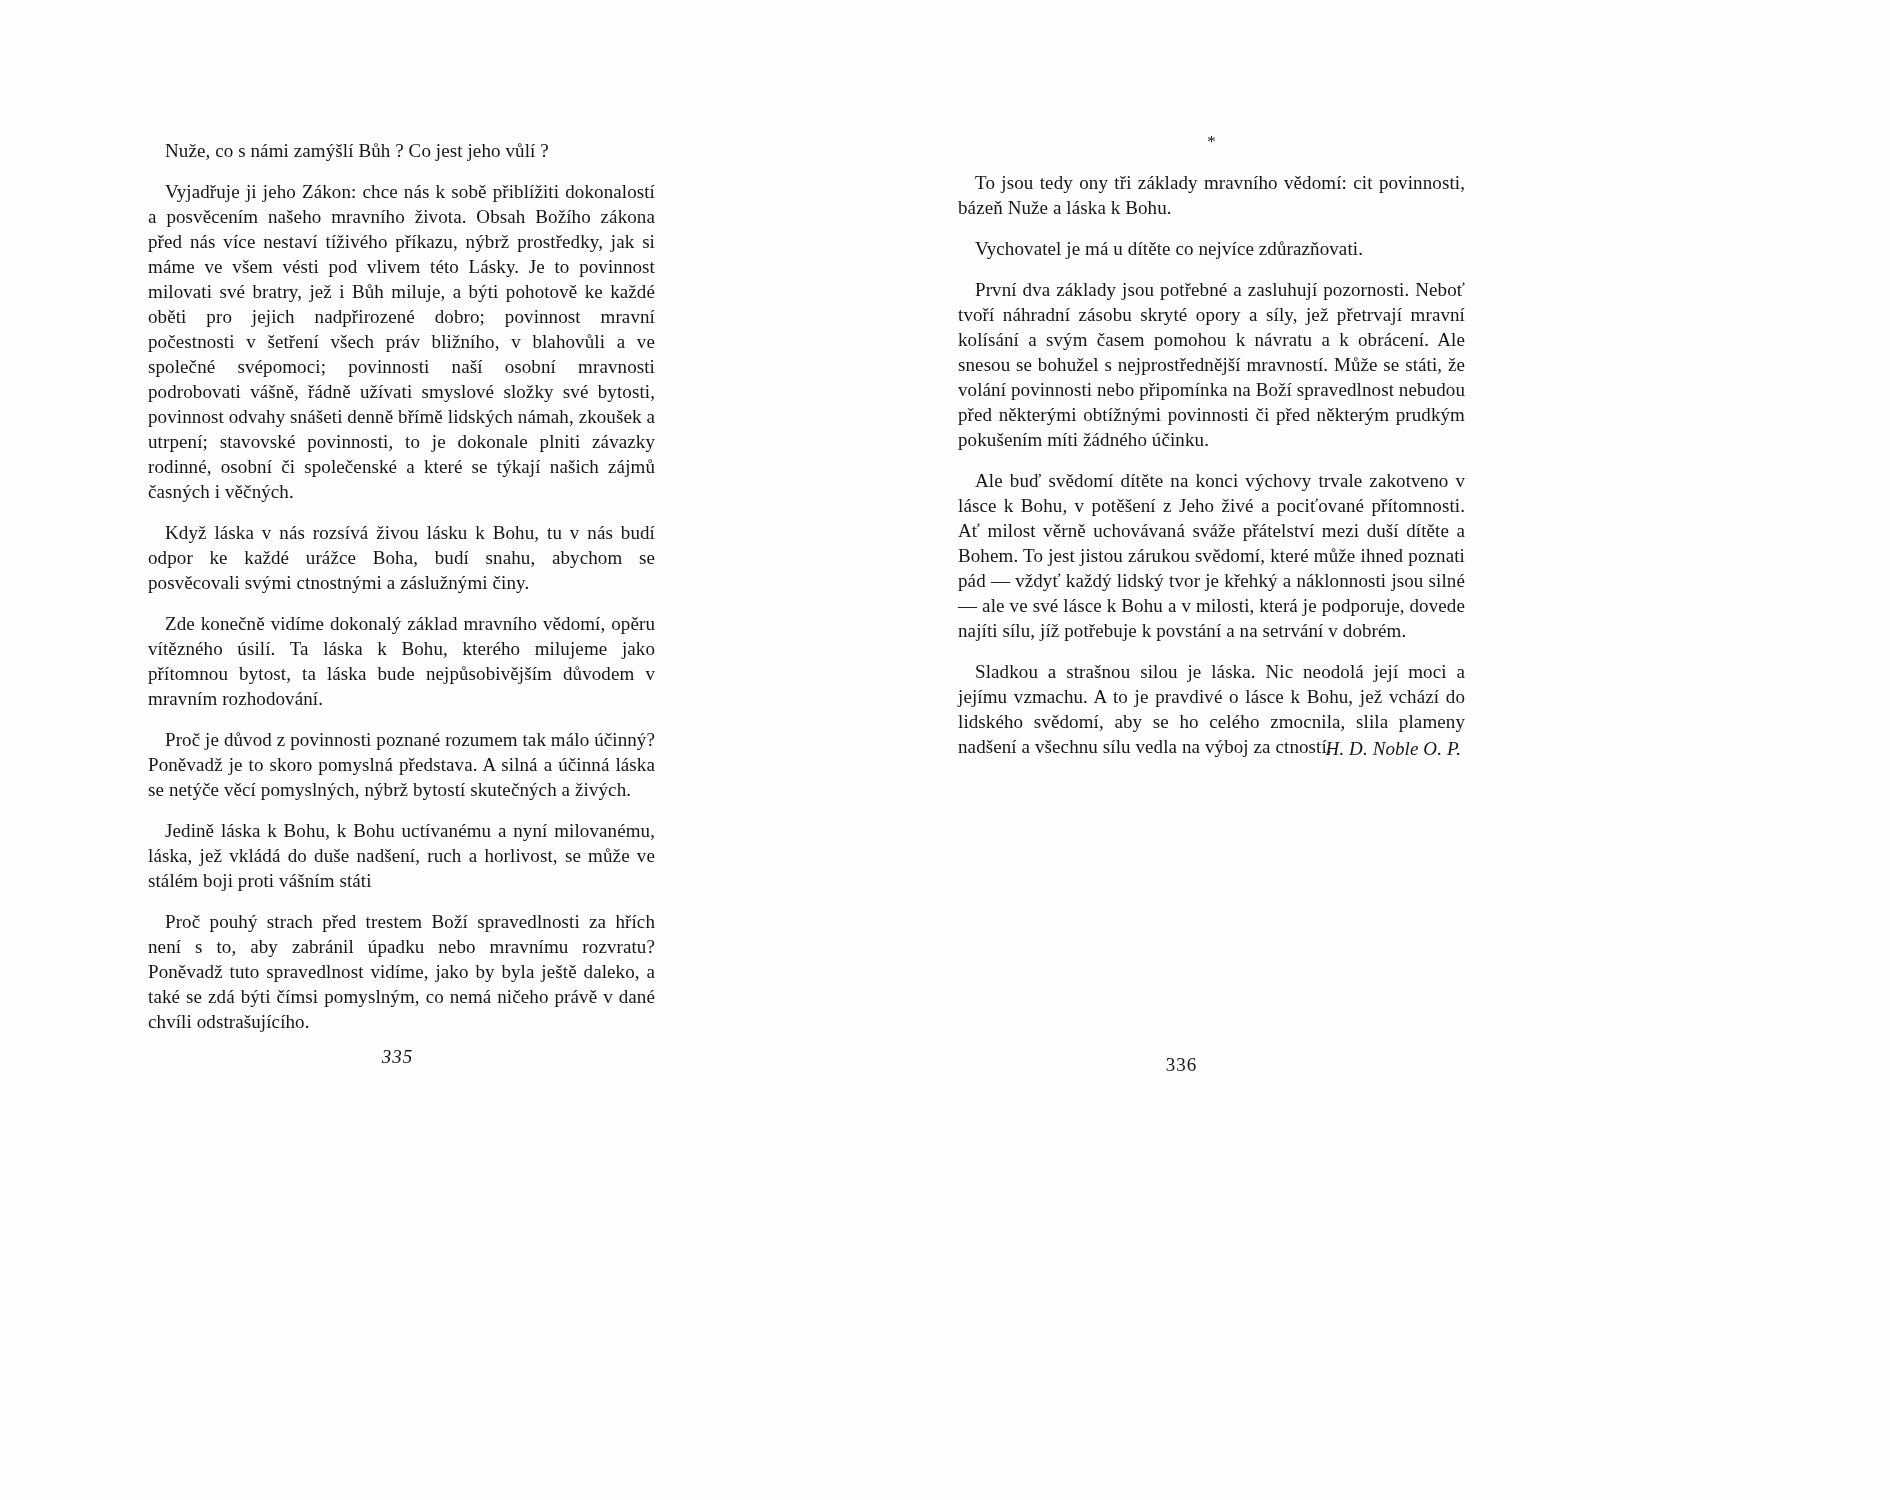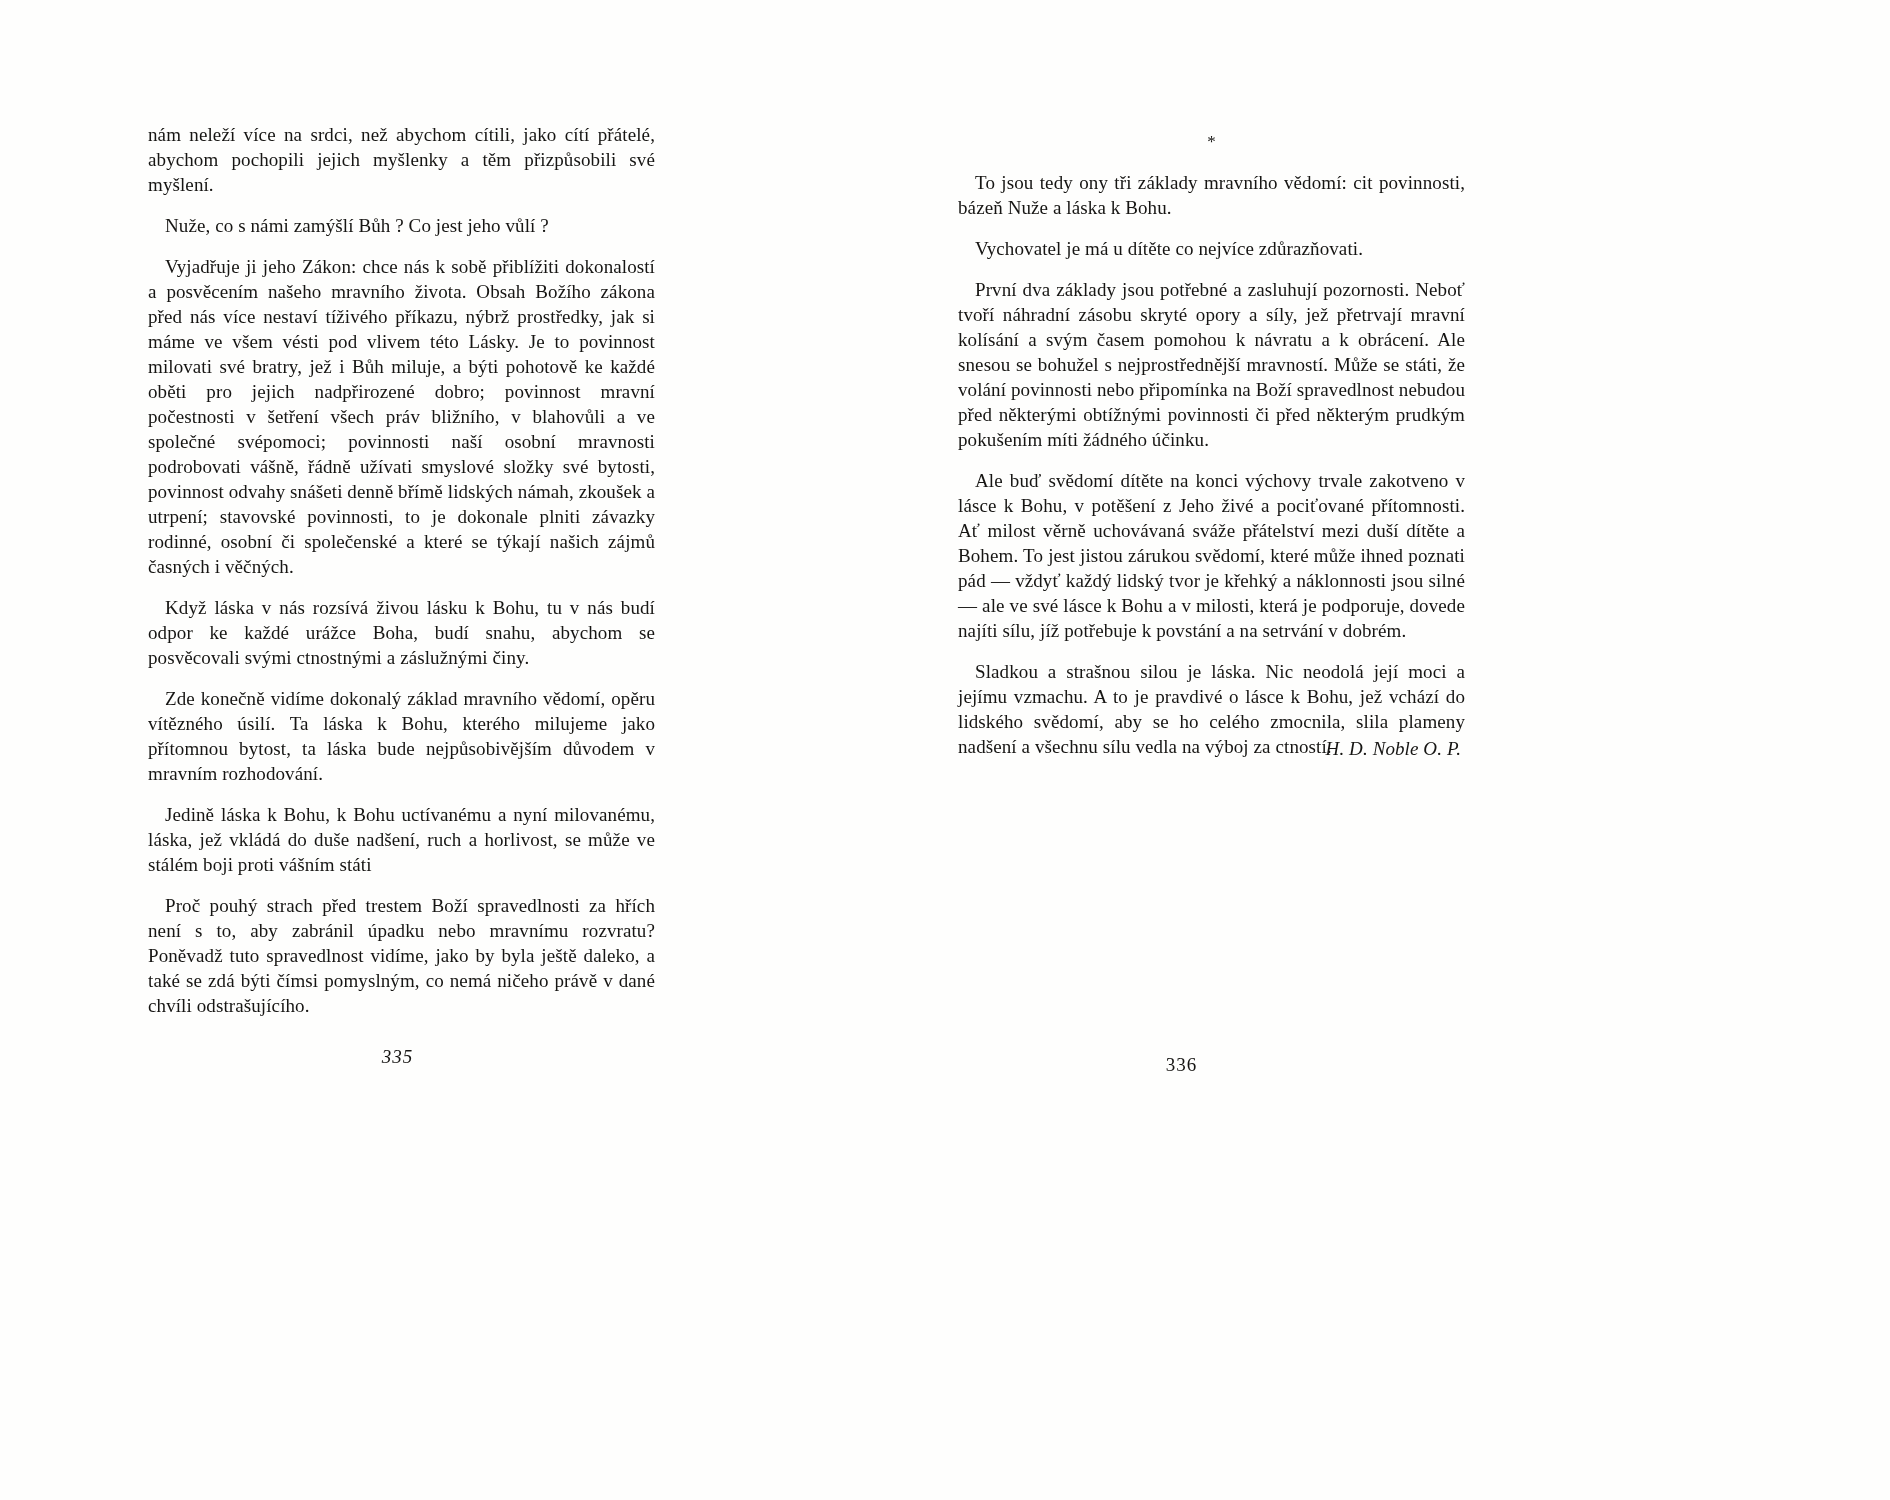--- a/index.html
+++ b/index.html
@@ -54,25 +54,25 @@
     font-size: 19px;
     letter-spacing: 1px;
   }
   #pagenum-0 { left: 144px; top: 1046px; font-style: italic; }
   #pagenum-1 { left: 928px; top: 1054px; }
 </style>
 </head>
 <body>
 
 <div class="page-col" id="page-0">
-    <p class="para normal">nám neleží více na srdci, než abychom cítili, jako cítí přátelé, abychom pochopili jejich myšlenky a těm přizpůsobili své myšlení.</p>
     <p class="para normal indent">Nuže, co s námi zamýšlí Bůh ? Co jest jeho vůlí ?</p>
     <p class="para normal indent">Vyjadřuje ji jeho Zákon: chce nás k sobě přiblížiti dokonalostí a posvěcením našeho mravního života. Obsah Božího zákona před nás více nestaví tíživého příkazu, nýbrž prostředky, jak si máme ve všem vésti pod vlivem této Lásky. Je to povinnost milovati své bratry, jež i Bůh miluje, a býti pohotově ke každé oběti pro jejich nadpřirozené dobro; povinnost mravní počestnosti v šetření všech práv bližního, v blahovůli a ve společné svépomoci; povinnosti naší osobní mravnosti podrobovati vášně, řádně užívati smyslové složky své bytosti, povinnost odvahy snášeti denně břímě lidských námah, zkoušek a utrpení; stavovské povinnosti, to je dokonale plniti závazky rodinné, osobní či společenské a které se týkají našich zájmů časných i věčných.</p>
     <p class="para normal indent">Když láska v nás rozsívá živou lásku k Bohu, tu v nás budí odpor ke každé urážce Boha, budí snahu, abychom se posvěcovali svými ctnostnými a záslužnými činy.</p>
     <p class="para normal indent">Zde konečně vidíme dokonalý základ mravního vědomí, opěru vítězného úsilí. Ta láska k Bohu, kterého milujeme jako přítomnou bytost, ta láska bude nejpůsobivějším důvodem v mravním rozhodování.</p>
+    <p class="para normal indent">Proč je důvod z povinnosti poznané rozumem tak málo účinný? Poněvadž je to skoro pomyslná představa. A silná a účinná láska se netýče věcí pomyslných, nýbrž bytostí skutečných a živých.</p>
     <p class="para normal indent">Jedině láska k Bohu, k Bohu uctívanému a nyní milovanému, láska, jež vkládá do duše nadšení, ruch a horlivost, se může ve stálém boji proti vášním státi</p>
     <p class="para normal indent">Proč pouhý strach před trestem Boží spravedlnosti za hřích není s to, aby zabránil úpadku nebo mravnímu rozvratu? Poněvadž tuto spravedlnost vidíme, jako by byla ještě daleko, a také se zdá býti čímsi pomyslným, co nemá ničeho právě v dané chvíli odstrašujícího.</p>
   </div>
 <div class="page-col" id="page-1">
     <p class="para separator">*</p>
     <p class="para normal indent">To jsou tedy ony tři základy mravního vědomí: cit povinnosti, bázeň Nuže a láska k Bohu.</p>
     <p class="para normal indent">Vychovatel je má u dítěte co nejvíce zdůrazňovati.</p>
     <p class="para normal indent">První dva základy jsou potřebné a zasluhují pozornosti. Neboť tvoří náhradní zásobu skryté opory a síly, jež přetrvají mravní kolísání a svým časem pomohou k návratu a k obrácení. Ale snesou se bohužel s nejprostřednější mravností. Může se státi, že volání povinnosti nebo připomínka na Boží spravedlnost nebudou před některými obtížnými povinnosti či před některým prudkým pokušením míti žádného účinku.</p>
     <p class="para normal indent">Ale buď svědomí dítěte na konci výchovy trvale zakotveno v lásce k Bohu, v potěšení z Jeho živé a pociťované přítomnosti. Ať milost věrně uchovávaná sváže přátelství mezi duší dítěte a Bohem. To jest jistou zárukou svědomí, které může ihned poznati pád — vždyť každý lidský tvor je křehký a náklonnosti jsou silné — ale ve své lásce k Bohu a v milosti, která je podporuje, dovede najíti sílu, jíž potřebuje k povstání a na setrvání v dobrém.</p>
     <p class="para normal indent">Sladkou a strašnou silou je láska. Nic neodolá její moci a jejímu vzmachu. A to je pravdivé o lásce k Bohu, jež vchází do lidského svědomí, aby se ho celého zmocnila, slila plameny nadšení a všechnu sílu vedla na výboj za ctností.</p>

